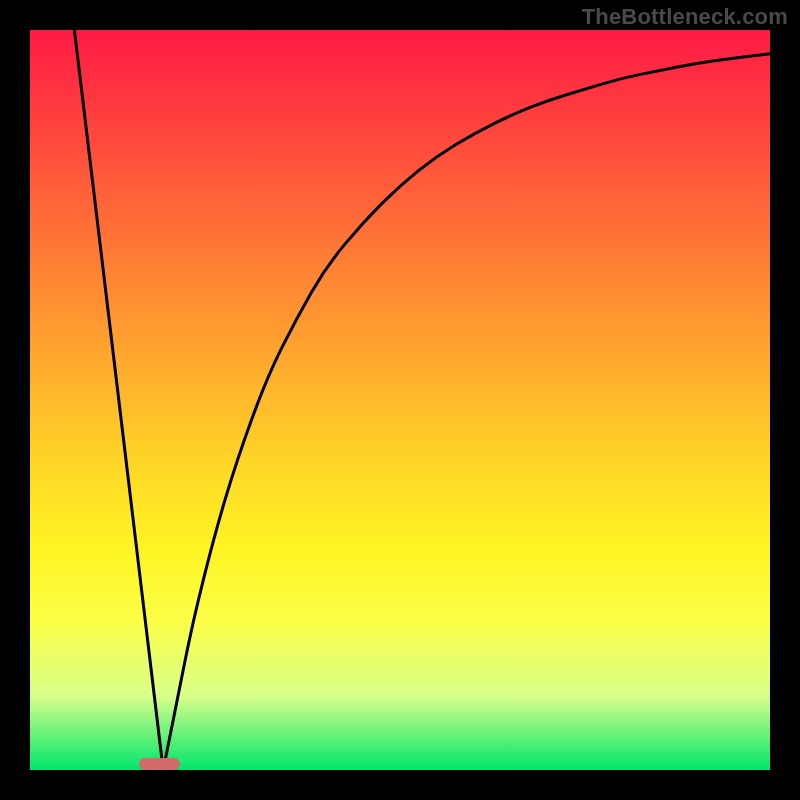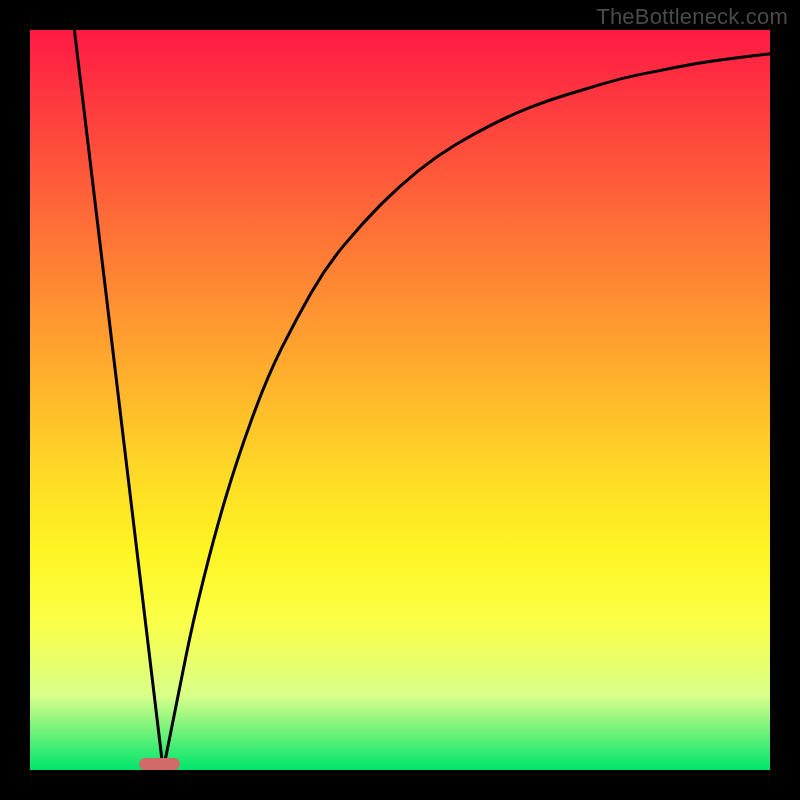--- a/index.html
+++ b/index.html
@@ -39,21 +39,21 @@
       var(--c9) 90%,
       var(--c10) 100%
     );
   }
   .attribution {
     position: absolute;
     top: 4px;
     right: 12px;
     color: #4a4a4a;
     font-size: 22px;
-    font-weight: 400;
+    font-weight: 700;
     letter-spacing: 0.2px;
   }
   svg.curves {
     position: absolute;
     left: 0; top: 0;
     width: 740px;
     height: 740px;
   }
   .marker {
     position: absolute;

